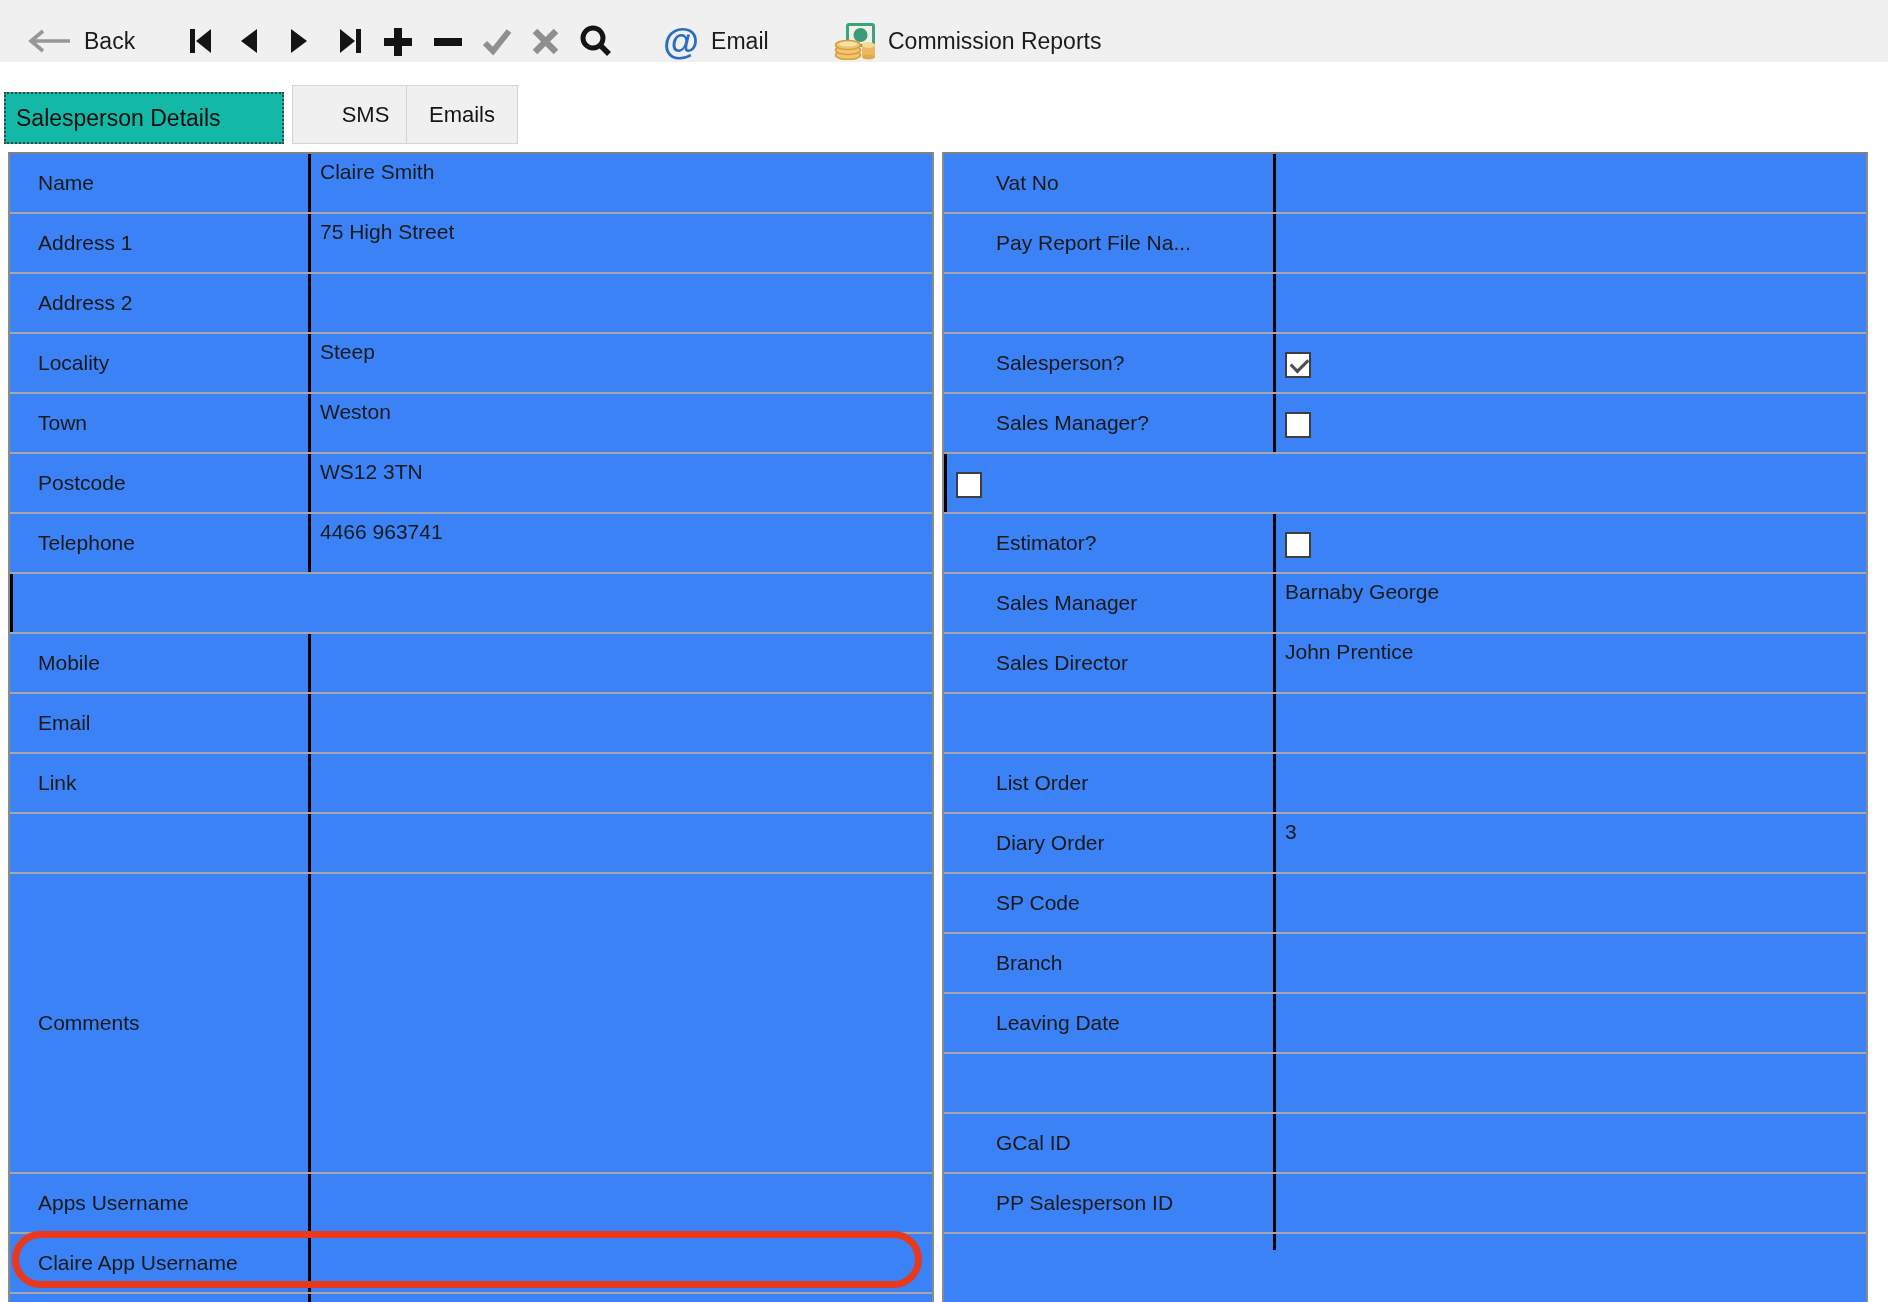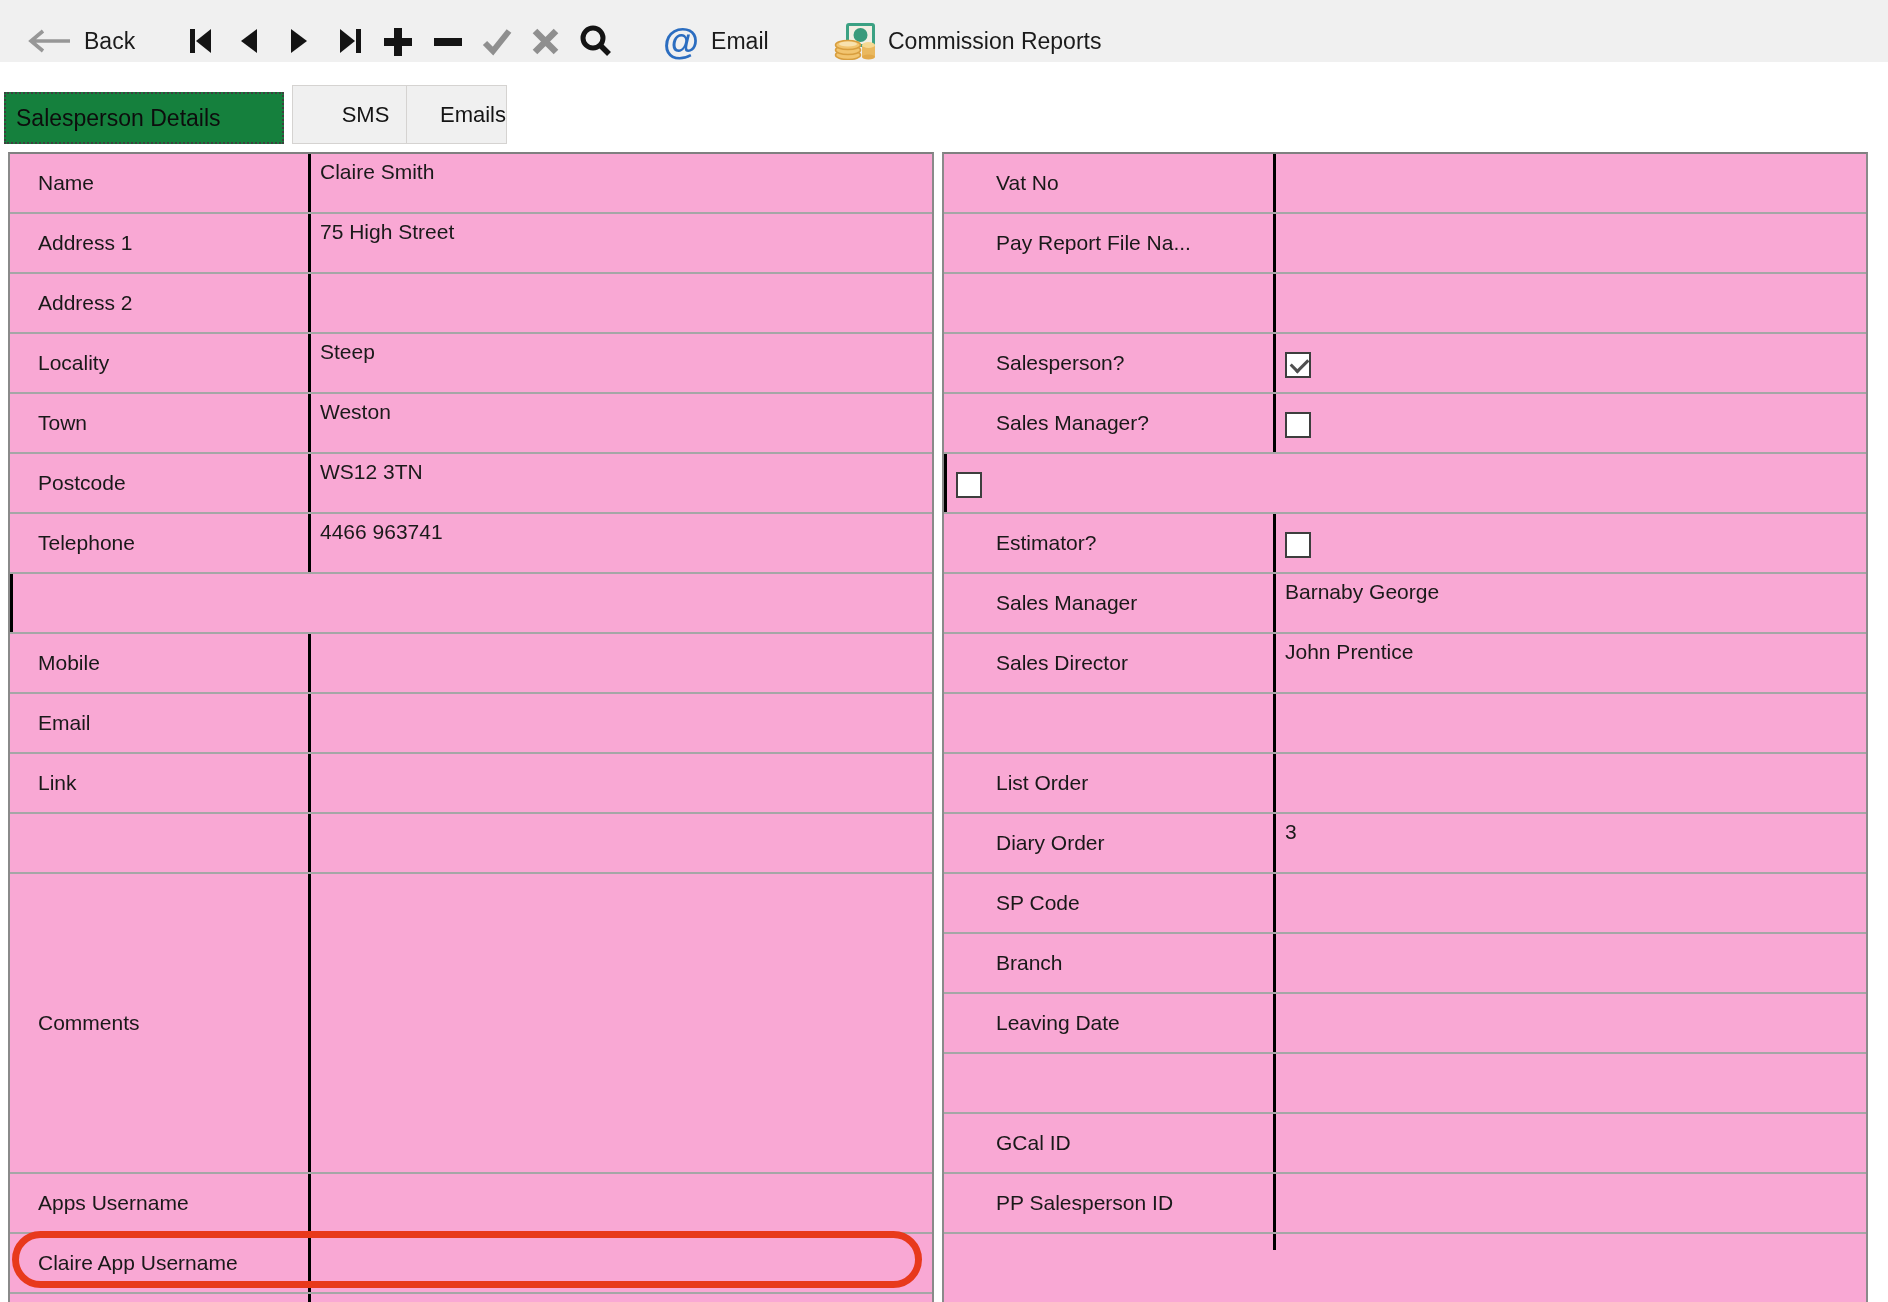--- a/index.html
+++ b/index.html
@@ -16,28 +16,28 @@
   .tb-item{position:absolute;top:0;height:82px;display:flex;align-items:center;gap:12px;}
   .tb-text{font-size:23px;color:#1b1b1b;white-space:nowrap;}
   .at-glyph{font-size:37px;font-weight:700;color:#2b6dc0;line-height:1;}
   
   .tab{position:absolute;box-sizing:border-box;display:flex;align-items:center;}
   .tab-inactive{
     top:85px;height:59px;background:#f0f0f0;border:1px solid #d5d3d1;
     font-size:22px;justify-content:center;color:#141414;
   }
   .tab-active{
-    left:4px;top:92px;width:280px;height:52px;background:#15803d;
+    left:4px;top:92px;width:280px;height:52px;background:#14b8a6;
     border:2px dotted #3f3f3f;font-size:23px;padding-left:10px;color:#0d0d0d;
   }
   
   .ftable{
     position:absolute;top:152px;box-sizing:border-box;width:926px;height:1150px;
     border-left:2px solid #8a8a8a;border-top:2px solid #808080;border-right:2px solid #8a8a8a;
-    background:#f9a8d4;
+    background:#3b82f6;
   }
   .t-left{left:8px;}
   .t-right{left:942px;}
   .frow{display:flex;box-sizing:border-box;border-bottom:2px solid #a6a6a6;height:60px;}
   .frow.noline{border-bottom:none;}
   .fcell-label{
     box-sizing:border-box;display:flex;align-items:center;
     padding-left:28px;font-size:21px;color:#191919;flex:0 0 298px;overflow:hidden;white-space:nowrap;
   }
   .t-right .fcell-label{flex:0 0 295px;padding-left:18px;margin-left:34px;}
@@ -177,21 +177,21 @@
 
 </div>
 
 <div>
   <div class="tab tab-active">
     <span>Salesperson Details</span>
   </div>
   <div class="tab tab-inactive" style="left:292px;width:119px;padding-left:28px;">
     <span>SMS</span>
   </div>
-  <div class="tab tab-inactive" style="left:406px;width:101px;justify-content:flex-end;">
+  <div class="tab tab-inactive" style="left:406px;width:112px;">
     <span>Emails</span>
   </div>
 </div>
 
 <div class="ftable t-left" id="left-table">
     <div class="frow">
       <div class="fcell-label">Name</div>
       <div class="fcell-value">Claire Smith</div>
     </div>
     <div class="frow">

